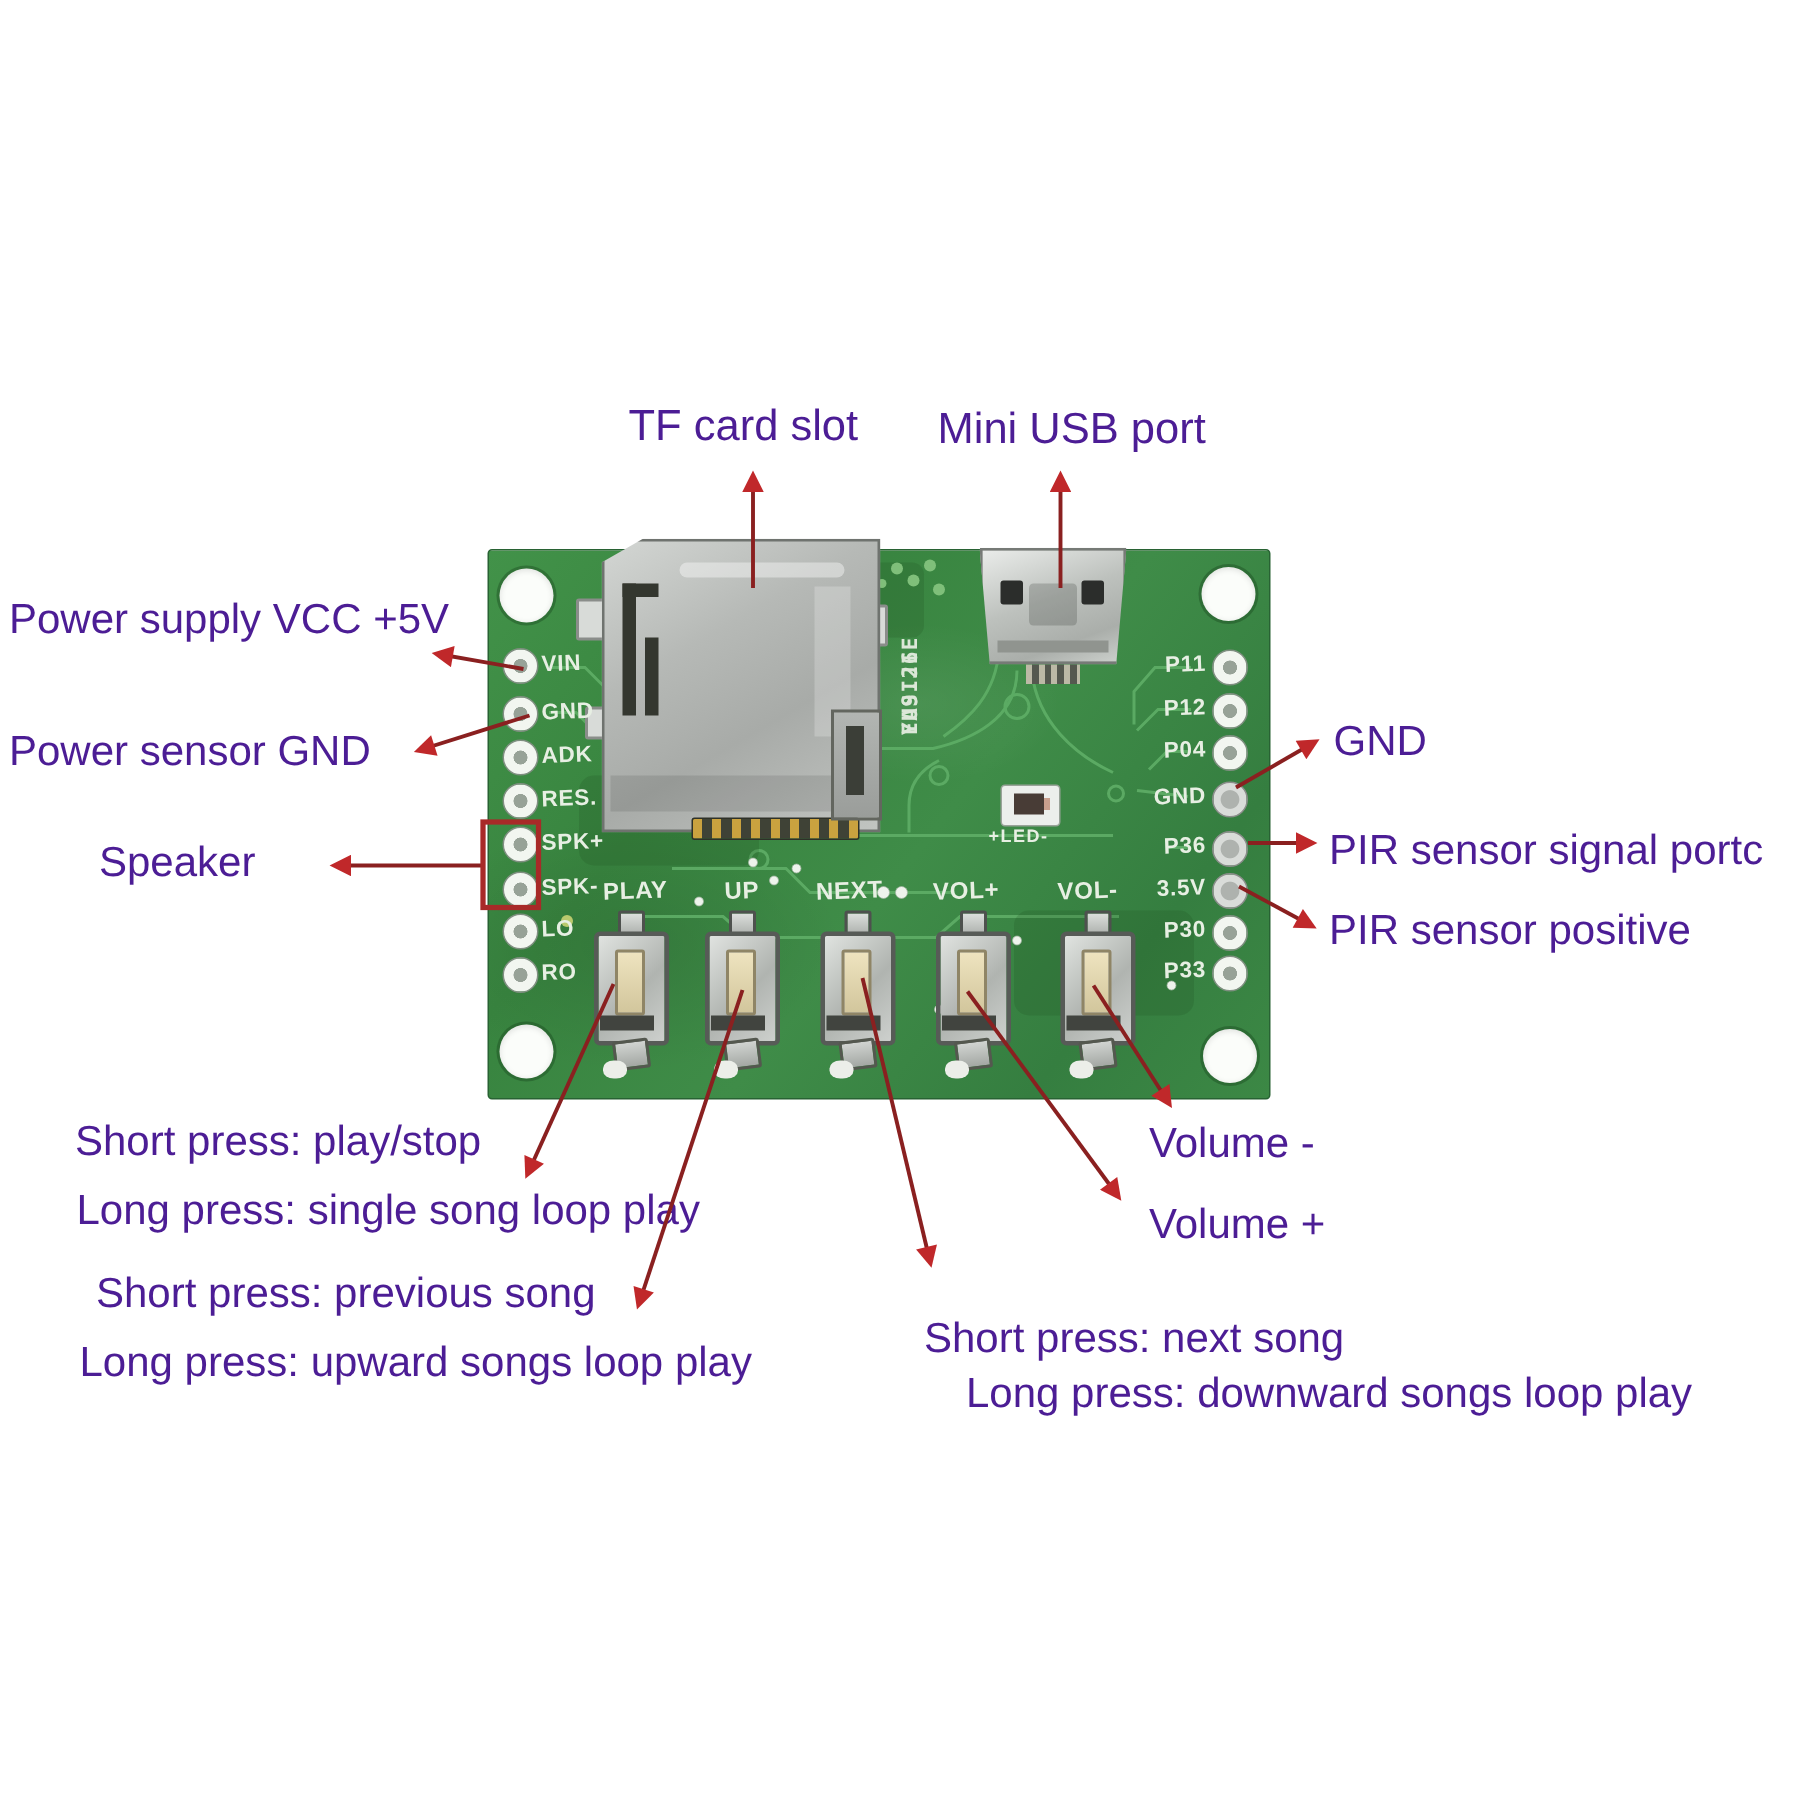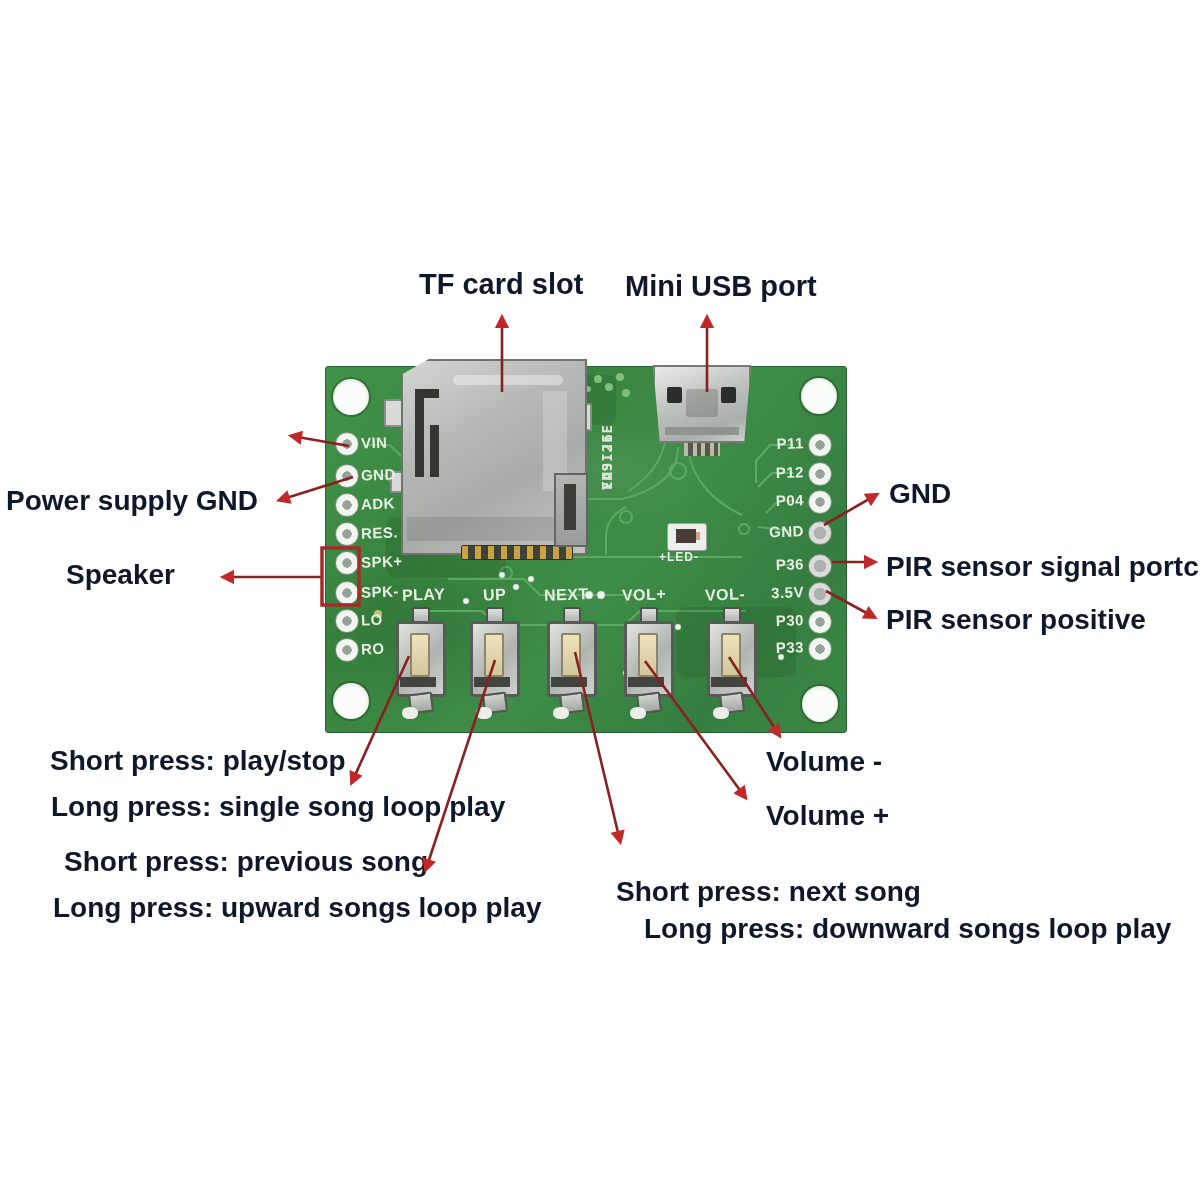--- a/index.html
+++ b/index.html
@@ -1,18 +1,18 @@
 <!DOCTYPE html>
 <html><head>
 <meta charset="utf-8">
 <style>
   html,body{margin:0;padding:0;background:#fff;}
   .canvas{position:relative;width:1200px;height:1200px;background:#ffffff;overflow:hidden;
           font-family:"Liberation Sans",sans-serif;}
-  .ann{position:absolute;font-size:28px;color:#0f172a;white-space:nowrap;line-height:1.1;font-weight:bold;}
+  .ann{position:absolute;font-size:28px;color:#4c1d95;white-space:nowrap;line-height:1.1;}
   .ann.big{font-size:29px;}
   
   .board{position:absolute;left:325px;top:366px;width:520px;height:365px;border-radius:3px;
     background:
       radial-gradient(160px 90px at 55% 28%, rgba(255,255,255,.07), transparent 60%),
       radial-gradient(220px 130px at 18% 72%, rgba(0,0,0,.10), transparent 65%),
       linear-gradient(128deg,#429249 0%,#38843f 30%,#3f8c48 55%,#357e40 80%,#3c8845 100%);
     border:1px solid #286233;}
   .board *{position:absolute;}
   .traces{left:0;top:0;width:520px;height:365px;z-index:1;}
@@ -295,21 +295,22 @@
         <div class="plunger"></div>
         <div class="strip"></div>
         </div>
       <div class="tab"></div>
       <div class="blob"></div>
     </div>
   </div>
 
   <div class="ann big" style="left:419px;top:269px;">TF card slot</div>
   <div class="ann big" style="left:625px;top:271px;">Mini USB port</div>
-  <div class="ann" style="left:6px;top:486px;">Power supply GND</div>
+  <div class="ann" style="left:6px;top:398px;">Power supply VCC +5V</div>
+  <div class="ann" style="left:6px;top:486px;">Power sensor GND</div>
   <div class="ann" style="left:66px;top:560px;">Speaker</div>
   <div class="ann" style="left:889px;top:479px;">GND</div>
   <div class="ann" style="left:886px;top:552px;">PIR sensor signal portc</div>
   <div class="ann" style="left:886px;top:605px;">PIR sensor positive</div>
   <div class="ann" style="left:50px;top:746px;">Short press: play/stop</div>
   <div class="ann" style="left:51px;top:792px;">Long press: single song loop play</div>
   <div class="ann" style="left:64px;top:847px;">Short press: previous song</div>
   <div class="ann" style="left:616px;top:877px;">Short press: next song</div>
   <div class="ann" style="left:53px;top:893px;">Long press: upward songs loop play</div>
   <div class="ann" style="left:621px;top:914px;margin-left:23px;">Long press: downward songs loop play</div>

